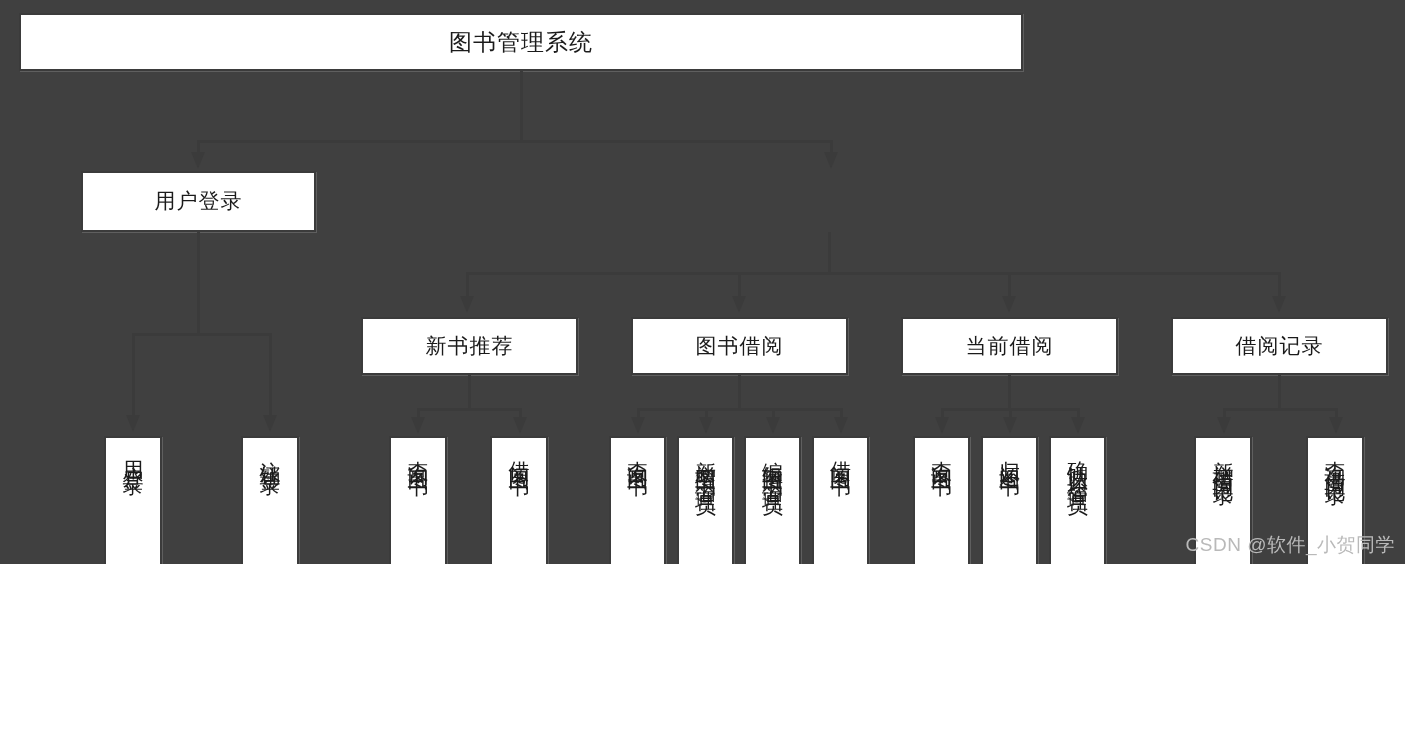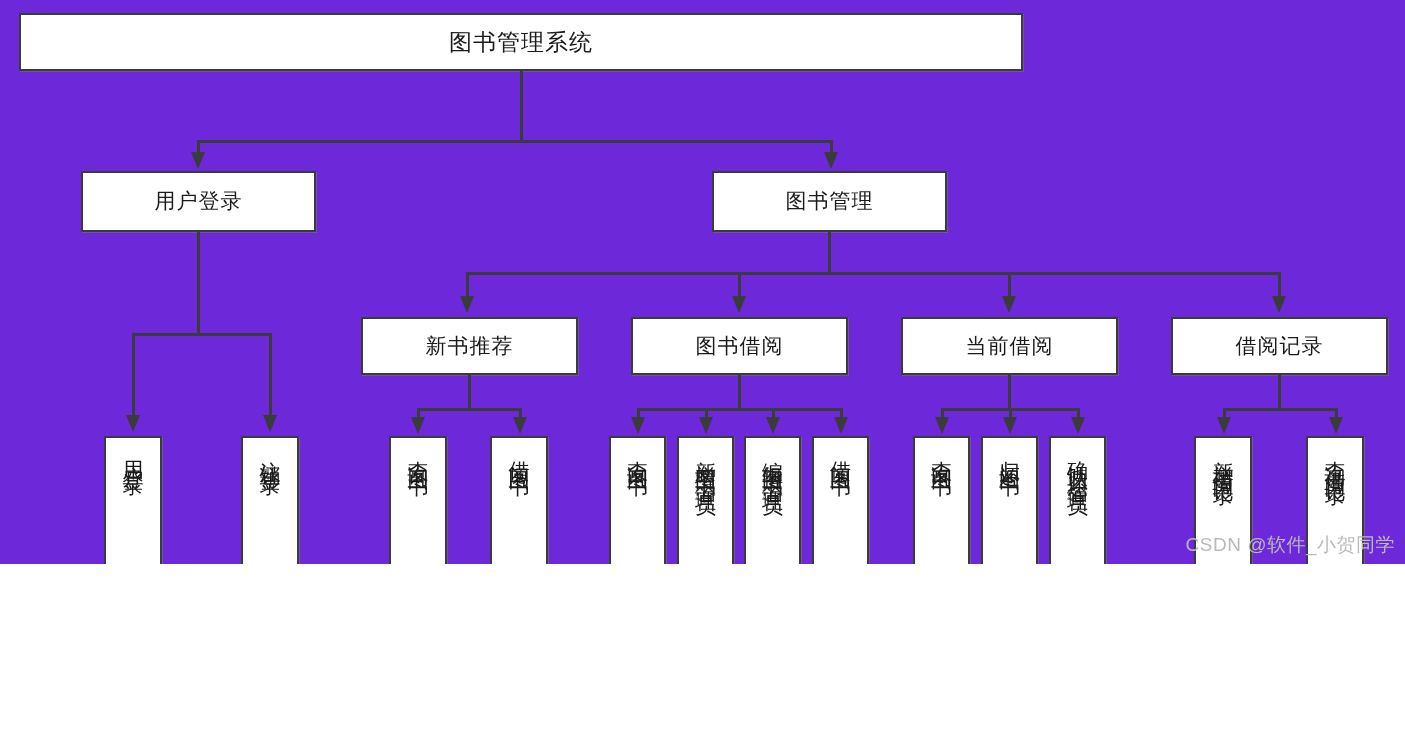--- a/index.html
+++ b/index.html
@@ -8,21 +8,21 @@
     padding: 0;
     background: #ffffff;
   }
   body {
     font-family: "Liberation Sans", "DejaVu Sans", sans-serif;
   }
   #canvas {
     position: relative;
     width: 1405px;
     height: 564px;
-    background: #6d28d9;
+    background: #404040;
     overflow: hidden;
   }
   
   .node {
     position: absolute;
     box-sizing: border-box;
     background: #ffffff;
     border: 2px solid #3b3b3b;
     box-shadow: 1px 1px 0 rgba(120,120,120,0.55);
     display: flex;
@@ -98,23 +98,20 @@
 
   <div class="ln v" style="left:197px; top:140px; height:17px;"></div>
   <div class="arrow" style="left:191px; top:152px;"></div>
   <div class="ln v" style="left:830px; top:140px; height:17px;"></div>
   <div class="arrow" style="left:824px; top:152px;"></div>
 
   <div class="node mid" style="left:81px; top:171px; width:235px; height:61px;">
     <span class="node-label">用户登录</span>
   </div>
 
-  <div class="node mid" style="left:712px; top:171px; width:235px; height:61px;">
-    <span class="node-label">图书管理</span>
-  </div>
 
   <div class="ln v" style="left:197px; top:232px; height:101px;"></div>
   <div class="ln h" style="left:132px; top:333px; width:140px;"></div>
   <div class="ln v" style="left:132px; top:333px; height:86px;"></div>
   <div class="arrow" style="left:126px; top:415px;"></div>
   <div class="ln v" style="left:269px; top:333px; height:86px;"></div>
   <div class="arrow" style="left:263px; top:415px;"></div>
 
   <div class="ln v" style="left:828px; top:232px; height:40px;"></div>
   <div class="ln h" style="left:466px; top:272px; width:814px;"></div>

